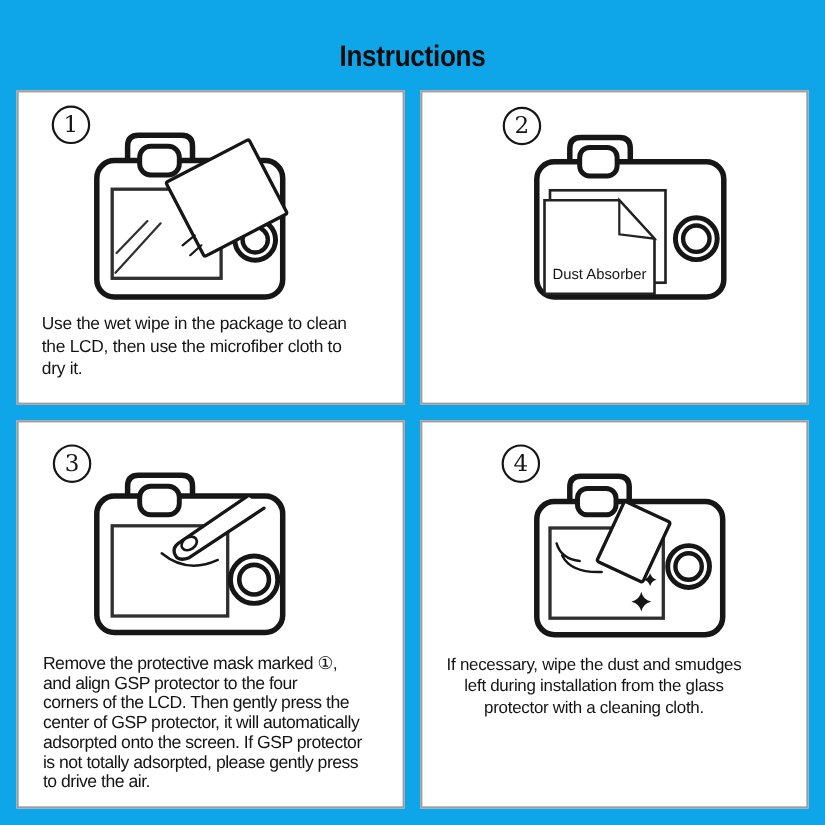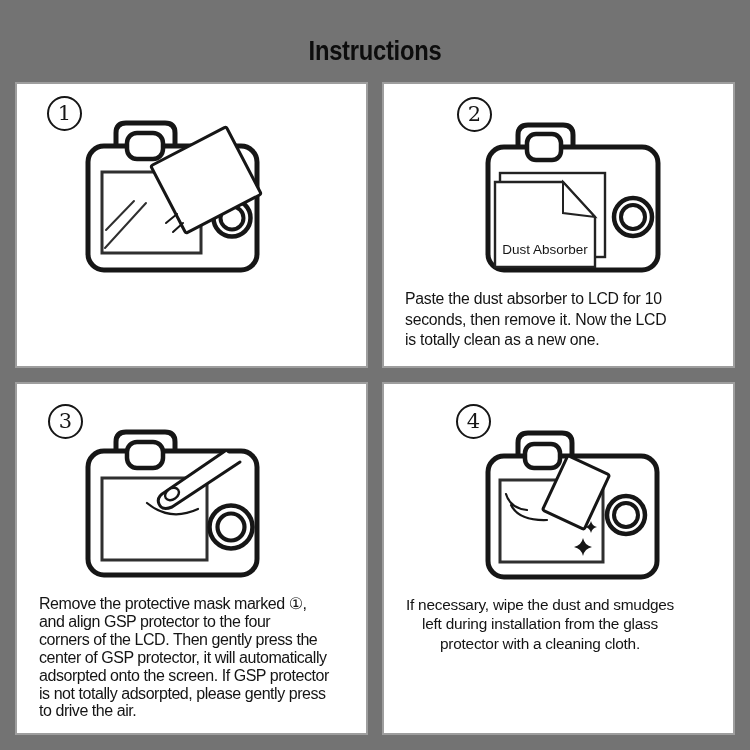--- a/index.html
+++ b/index.html
@@ -1,17 +1,17 @@
 <!DOCTYPE html>
 <html><head>
 <meta charset="utf-8">
 <style>
   html,body{margin:0;padding:0;}
   body{width:750px;height:750px;background:#ffffff;font-family:"Liberation Sans",sans-serif;}
-  .sheet{position:relative;width:750px;height:750px;overflow:hidden;background:#737373;}
+  .sheet{position:relative;width:750px;height:750px;overflow:hidden;background:#0ea5e9;}
   .title{position:absolute;top:36px;left:0;width:750px;text-align:center;
          font-size:27px;font-weight:bold;color:#0d0d0d;letter-spacing:-.3px;transform:scaleX(.88);}
   .panel{position:absolute;border:2px solid #9e9e9e;background:#fff;box-sizing:border-box;}
   .p1{left:15px;top:82px;width:353px;height:286px;}
   .p2{left:382px;top:82px;width:353px;height:286px;}
   .p3{left:15px;top:382px;width:353px;height:353px;}
   .p4{left:382px;top:382px;width:353px;height:353px;}
   .badge{position:absolute;width:31px;height:31px;border:2.2px solid #161616;border-radius:50%;
          display:flex;align-items:center;justify-content:center;
          font-family:"DejaVu Serif",serif;font-size:21px;color:#161616;line-height:1;}
@@ -40,40 +40,40 @@
         <rect x="18" y="29" width="169" height="124" rx="16" fill="#ffffff" stroke-width="5"></rect>
         <rect x="57" y="16" width="36" height="26" rx="10" fill="#ffffff" stroke-width="4.5"></rect>
         <rect x="32" y="55" width="99" height="81" fill="#ffffff" stroke="#2f2f2f" stroke-width="3"></rect>
         <path d="M36,113 L64,84 M35,131 L76,86" stroke="#2f2f2f" stroke-width="2"></path>
         <circle cx="162" cy="101" r="18.5" stroke-width="4.5"></circle>
         <circle cx="162" cy="101" r="11.5" stroke-width="4"></circle>
         <rect x="93.5" y="25" width="85" height="76" rx="2" fill="#ffffff" stroke-width="3" transform="rotate(-27.5 136 63)"></rect>
         <path d="M96,106 L107,97 M103,115 L113,106" stroke-width="2"></path>
       </g>
     </svg>
+    <div class="caption c1">Use the wet wipe in the package to clean
+the LCD, then use the microfiber cloth to
+dry it.</div>
   </section>
 
   <section class="panel p2">
     <div class="badge b2">2</div>
     <svg class="illus i2" width="230" height="170" viewBox="0 0 230 170">
       <g stroke="#161616" fill="none" stroke-linecap="round">
         <path d="M46,46 L46,18 Q46,8 56,8 L91,8 Q101,8 101,18 L101,46" fill="#ffffff" stroke-width="5"></path>
         <rect x="16" y="30" width="170" height="123" rx="16" fill="#ffffff" stroke-width="5"></rect>
         <rect x="55" y="17" width="34" height="26" rx="9" fill="#ffffff" stroke-width="4.5"></rect>
         <circle cx="161" cy="100" r="19" stroke-width="4.5"></circle>
         <circle cx="161" cy="100" r="12" stroke-width="4"></circle>
         <rect x="28" y="56" width="105" height="84" fill="#ffffff" stroke="#222222" stroke-width="2.4"></rect>
         <polygon points="23,65 91,65 123,100 123,150 23,150" fill="#ffffff" stroke="#222222" stroke-width="2.4"></polygon>
         <polygon points="91,65 91,96 123,100" fill="#ffffff" stroke="#222222" stroke-width="2"></polygon>
         <text class="sheet-label" x="73" y="137" text-anchor="middle" stroke="none">Dust Absorber</text>
       </g>
     </svg>
-    <div class="caption c2">Paste the dust absorber to LCD for 10
-seconds, then remove it. Now the LCD
-is totally clean as a new one.</div>
   </section>
 
   <section class="panel p3">
     <div class="badge b3">3</div>
     <svg class="illus i3" width="220" height="170" viewBox="0 0 220 170">
       <g stroke="#161616" fill="none" stroke-linecap="round">
         <path d="M46,50 L46,25 Q46,15 56,15 L95,15 Q105,15 105,25 L105,50" fill="#ffffff" stroke-width="5"></path>
         <rect x="18" y="34" width="169" height="124" rx="16" fill="#ffffff" stroke-width="5"></rect>
         <rect x="57" y="25" width="36" height="26" rx="10" fill="#ffffff" stroke-width="4.5"></rect>
         <rect x="32" y="61" width="105" height="82" fill="#ffffff" stroke="#2f2f2f" stroke-width="3"></rect>

